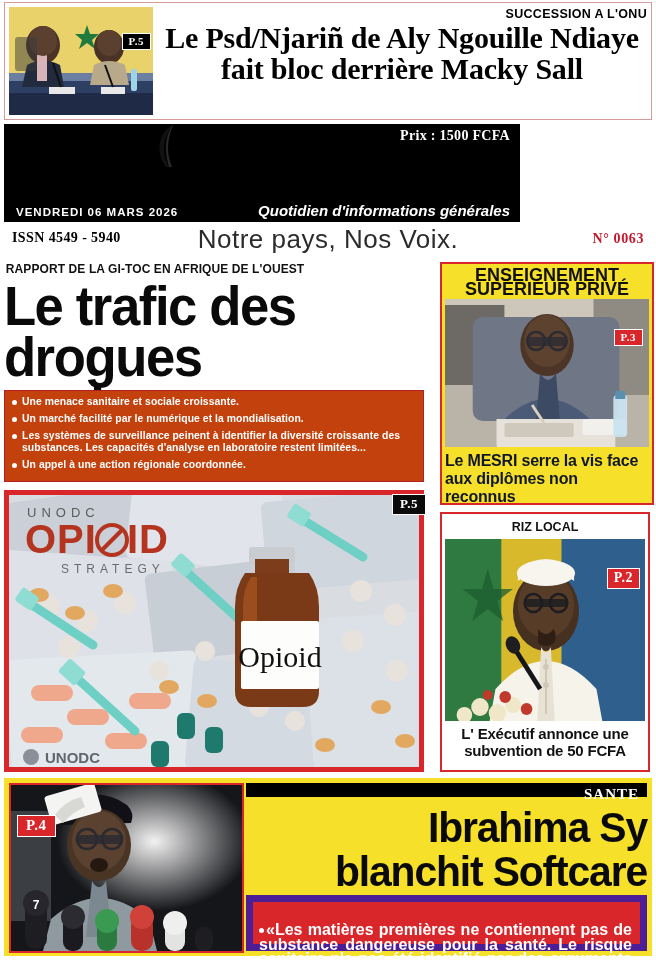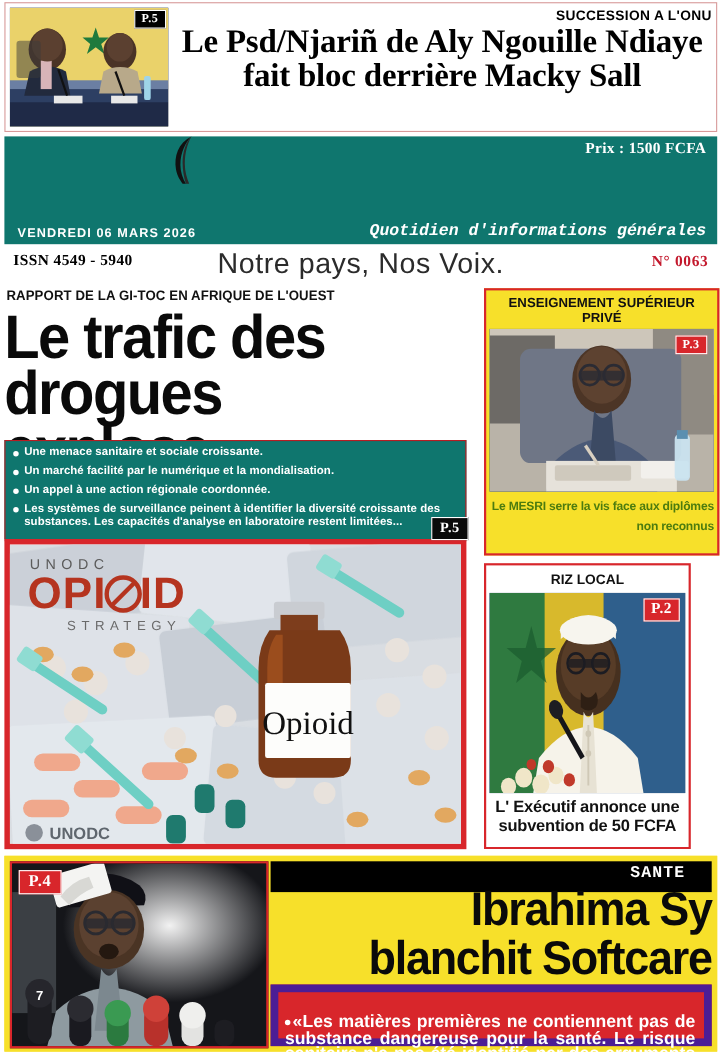--- a/index.html
+++ b/index.html
@@ -32,27 +32,28 @@
     position: absolute; left: 150px; top: 19px; right: 2px; height: 96px;
     font-family: "Liberation Serif", serif;
     font-weight: 700; font-size: 30px; line-height: 31px;
     text-align: center; color: #000; letter-spacing: -.2px;
   }
   .pbadge {
     position: absolute; font-weight: 800; color: #fff;
     background: #000; font-size: 11px; padding: 1px 6px 2px;
     font-family: "Liberation Serif", serif; letter-spacing: .5px;
     border:1px solid #fff;
+    margin-top:24px;
   }
   .pbadge.p5top { right: 2px; top: 2px; z-index: 6; }
 
   
   .masthead {
-    position: absolute; left: 4px; top: 124px; width: 648px; height: 98px;
-    background: #0f766e;
+    position: absolute; left: 4px; top: 124px; width: 516px; height: 98px;
+    background: #000000;
   }
   .price {
     position: absolute; right: 10px; top: 4px;
     font-family: "Liberation Serif", serif;
     font-weight: 700; font-size: 14px; color: #fff; letter-spacing: .3px;
   }
   .logo-word {
     position: absolute; left: 0; right: 0; top: 12px;
     text-align: center; color: #fff;
     font-family: "Liberation Serif", serif;
@@ -62,21 +63,21 @@
   }
   .quill {
     position: absolute; left: 148px; top: -2px; width: 30px; height: 48px; z-index: 4;
   }
   .date {
     position: absolute; left: 12px; bottom: 4px;
     font-size: 11.5px; font-weight: 800; color: #fff; letter-spacing: 1px;
   }
   .tagline-it {
     position: absolute; right: 10px; bottom: 3px;
-    font-family: Liberation Mono, monospace;
+    font-family: Liberation Sans, sans-serif;
     font-style: italic; font-weight: 700; font-size: 15px; color: #fff;
   }
 
   
   .issn-row { position: absolute; left: 4px; top: 224px; width: 648px; height: 32px; }
   .issn {
     position: absolute; left: 8px; top: 6px;
     font-family: "Liberation Serif", serif;
     font-weight: 700; font-size: 14px; color: #000; letter-spacing: .4px;
   }
@@ -99,22 +100,22 @@
     font-family: "Liberation Sans", sans-serif;
     transform: scaleX(.96); transform-origin: left center;
   }
   .main-title {
     font-family: "Liberation Sans", sans-serif;
     font-weight: 800; font-size: 56px; line-height: 51px;
     color: #0a0a0a; letter-spacing: -1.5px; padding-left: 2px; margin-top: 4px;
     transform: scaleX(.94); transform-origin: left center;
   }
   .bullets {
-    position: absolute; left: 2px; top: 138px; width: 420px; height: 92px;
-    background: #0f766e; border: 1px solid #b71d22;
+    position: absolute; left: 2px; top: 128px; width: 420px; height: 92px;
+    background: #c2410c; border: 1px solid #b71d22;
     padding: 5px 8px 4px 6px;
   }
   .bullets ul { list-style: none; }
   .bullets li {
     position: relative; color: #fff; font-weight: 700;
     font-size: 10.4px; line-height: 12.4px; padding-left: 11px;
     margin-bottom: 4.5px; letter-spacing: .05px;
     font-family: "Liberation Sans", sans-serif;
   }
   .bullets li::before {
@@ -129,36 +130,36 @@
   .pbadge.p5main {
     right: 0px; top: 208px; background:#0a0a0a; z-index: 9; font-size: 13px; padding: 1px 7px 2px;
   }
 
   
   .box-edu {
     position: absolute; left: 440px; top: 262px; width: 214px; height: 243px;
     background: #f7e02a; border: 2px solid #d8262b; padding: 3px;
   }
   .box-edu .kick {
-    text-align: center; font-weight: 800; font-size: 12px; color: #111;
+    text-align: center; font-weight: 800; font-size: 18px; color: #111;
     line-height: 13.5px; padding: 2px 4px 3px;
     font-family: "Liberation Sans", sans-serif;
   }
   .edu-photo {
     position: relative; width: 100%; height: 148px; overflow: hidden; background:#4a5a72;text-decoration:underline;
   }
   .box-edu .cap {
-    text-align: right; font-weight: 800; font-size: 11px; color: #4d7c0f;
+    text-align: left; font-weight: 800; font-size: 16px; color: #0f172a;
     line-height: 18px; padding-top: 5px; letter-spacing: -.2px;
     font-family: "Liberation Sans", sans-serif;
   }
   .pbadge.p3 { right: 6px; top: 6px; background:#d8262b; border:1px solid #fff; font-size:11px; }
 
   .box-riz {
-    position: absolute; left: 440px; top: 512px; width: 188px; height: 260px;
+    position: absolute; left: 440px; top: 512px; width: 210px; height: 260px;
     background: #ffffff; border: 2px solid #d8262b; padding: 3px;
   }
   .box-riz .kick {
     text-align: center; font-weight: 800; font-size: 12.5px; color: #111;
     line-height: 15px; padding: 3px 4px 4px;
     font-family: "Liberation Sans", sans-serif;
   }
   .riz-photo {
     position: relative; width: 100%; height: 182px; overflow: hidden; background:#26486e;
   }
@@ -173,25 +174,25 @@
   .bottom {
     position: absolute; left: 4px; top: 778px; width: 648px; height: 178px;
     border: 3px solid #f7e02a; background: #f7e02a;
   }
   .bottom-photo {
     position: absolute; left: 2px; top: 2px; width: 235px; height: 170px;
     overflow: hidden; background: #111; border: 2px solid #d8262b;
   }
   .pbadge.p4 { left: 6px; top: 6px; background:#d8262b; border:1px solid #fff; font-size:15px; padding:1px 8px 2px; z-index:5;}
   .sante-bar {
-    position: absolute; left: 239px; top: 2px; right: 2px; height: 28px;
+    position: absolute; left: 239px; top: 2px; right: 2px; height: 14px;
     background: #000; color: #fff; text-align: right;
     font-weight: 800; font-size: 15px; letter-spacing: 1px;
-    line-height: 22px; padding-right: 24px;
-    font-family: Liberation Mono, monospace;
+    line-height: 22px; padding-right: 8px;
+    font-family: Liberation Serif, serif;
   }
   .bottom-title {
     position: absolute; left: 239px; top: 24px; right: 2px; height: 88px;
     text-align: right; color: #0a0a0a;
     font-weight: 800; font-size: 43px; line-height: 44px; letter-spacing: -1.2px;
     font-family: "Liberation Sans", sans-serif;
     transform: scaleX(.95); transform-origin: right center;
   }
   .bottom-quote {
     position: absolute; left: 239px; top: 114px; right: 2px; bottom: 2px;
@@ -261,22 +262,22 @@
     <div class="main-kicker">RAPPORT DE LA GI-TOC EN AFRIQUE DE L'OUEST</div>
     <div class="main-title">
       <div>Le trafic des</div>
       <div>drogues explose</div>
     </div>
 
     <div class="bullets">
       <ul>
         <li>Une menace sanitaire et sociale croissante.</li>
         <li>Un marché facilité par le numérique et la mondialisation.</li>
+        <li>Les systèmes de surveillance peinent à identifier la diversité croissante des substances. Les capacités d'analyse en laboratoire restent limitées...</li>
         <li>Un appel à une action régionale coordonnée.</li>
-        <li>Les systèmes de surveillance peinent à identifier la diversité croissante des substances. Les capacités d'analyse en laboratoire restent limitées...</li>
       </ul>
     </div>
 
     <span class="pbadge p5main">P.5</span>
 
     <div class="opioid-wrap">
       <div class="opioid-img">
         <svg viewBox="0 0 410 272" preserveAspectRatio="none" style="width:100%;height:100%;display:block">
           <rect width="410" height="272" fill="#d9dde2"></rect>
           <g opacity=".85">

